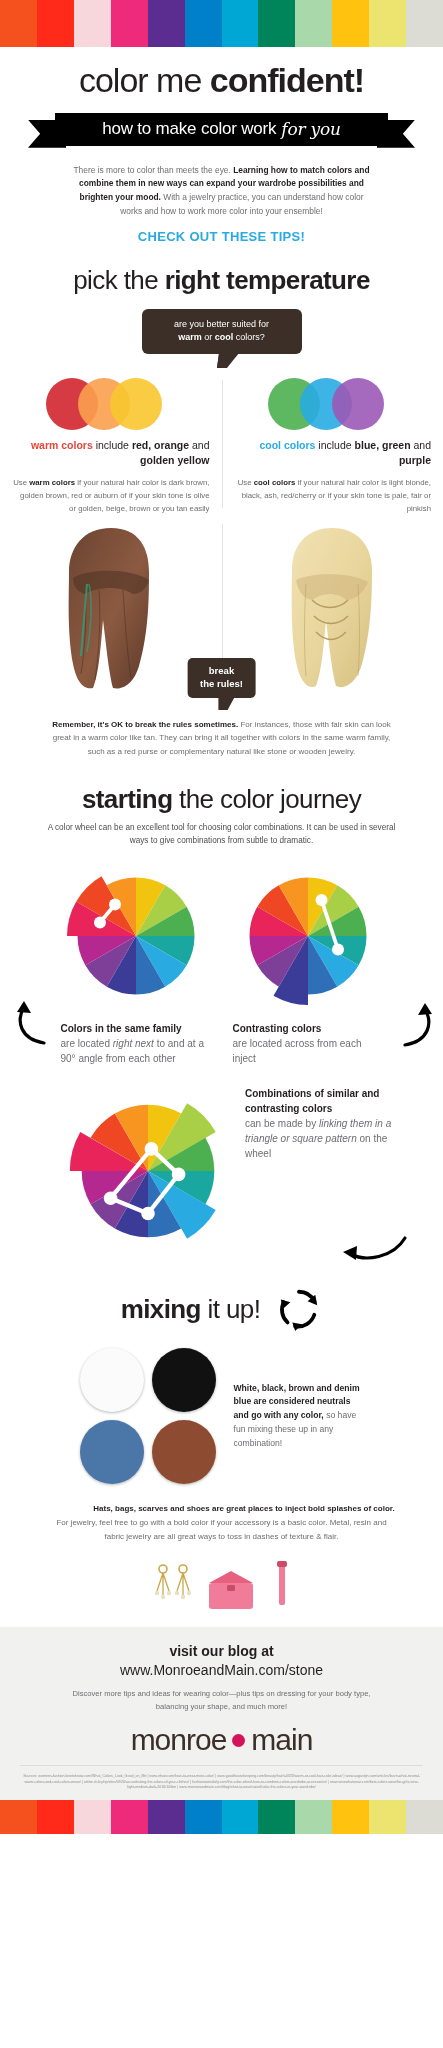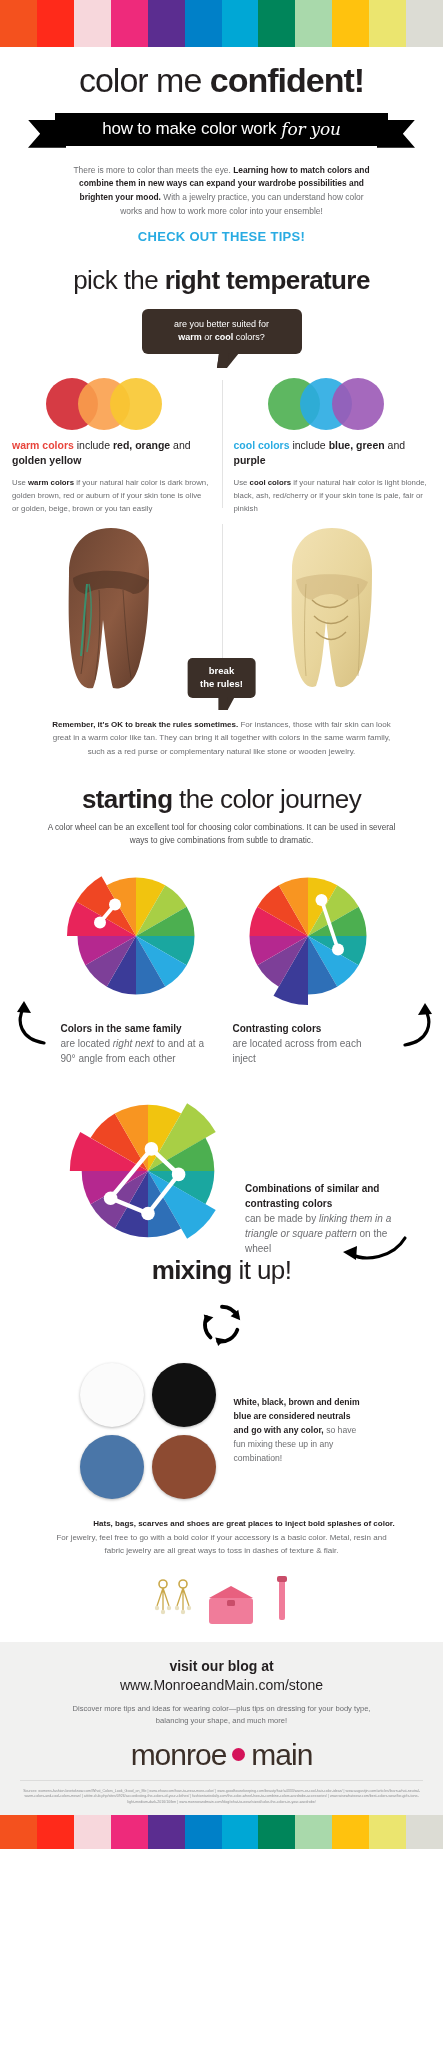--- a/index.html
+++ b/index.html
@@ -67,21 +67,21 @@
     border-top:15px solid #3b2f28; border-bottom:0;
     transform:skewX(-8deg);
   }
 
   
   .two-col { display:flex; margin-top:14px; position:relative; }
   .two-col:before {
     content:""; position:absolute; left:50%; top:8px; bottom:8px;
     width:1px; background:#e3e3e3;
   }
-  .col { flex:1 1 0; text-align:left; padding:0 12px; }
+  .col { flex:1 1 0; text-align:right; padding:0 12px; }
   .venn { height:62px; position:relative; }
   .venn i {
     position:absolute; top:6px; width:52px; height:52px; border-radius:50%;
     opacity:.9; display:block;
   }
   .venn i:nth-child(1){ left:34px; }
   .venn i:nth-child(2){ left:66px; }
   .venn i:nth-child(3){ left:98px; }
   .col-head { font-size:10.5px; line-height:1.45; color:#231f20; font-weight:700; margin-top:4px; }
   .col-head .lead { font-weight:400; }
@@ -331,21 +331,21 @@
     </div>
     <div class="cap" style="width:150px">
       <b>Contrasting colors</b><span> are located across from each inject</span>
     </div>
     <svg width="34" height="48" viewBox="0 0 34 48" style="position:absolute;right:8px;top:-22px">
       <path d="M4 46 C28 42 32 24 24 10" stroke="#000" stroke-width="3.2" fill="none" stroke-linecap="round"></path>
       <path d="M24 4 L31 15 L17 16 Z" fill="#000"></path>
     </svg>
   </div>
 
-  <div style="display:flex; align-items:flex-end; justify-content:center; gap:12px; margin-top:20px; position:relative;padding-left:15px;">
+  <div style="display:flex; align-items:flex-start; justify-content:center; gap:12px; margin-top:20px; position:relative;padding-left:15px;">
     <svg width="170" height="170" viewBox="0 0 200 200" id="wheel3">
         <path d="M 100 100 L 100 22 A 78 78 0 0 1 139 32.450018504813784 Z" fill="#f1c40f"></path>
         <path d="M 100 100 L 146 20.325662851831652 A 92 92 0 0 1 179.67433714816838 54.00000000000001 Z" fill="#a8cf45"></path>
         <path d="M 100 100 L 167.54998149518622 61.00000000000001 A 78 78 0 0 1 178 100 Z" fill="#4caf50"></path>
         <path d="M 100 100 L 178 100 A 78 78 0 0 1 167.54998149518622 139 Z" fill="#1aa7a0"></path>
         <path d="M 100 100 L 179.67433714816838 146 A 92 92 0 0 1 146 179.67433714816835 Z" fill="#29abe2"></path>
         <path d="M 100 100 L 139 167.54998149518622 A 78 78 0 0 1 100 178 Z" fill="#2e6fb7"></path>
         <path d="M 100 100 L 100 178 A 78 78 0 0 1 61.000000000000014 167.54998149518622 Z" fill="#3b3b98"></path>
         <path d="M 100 100 L 61.000000000000014 167.54998149518622 A 78 78 0 0 1 32.450018504813784 139 Z" fill="#7d3f98"></path>
         <path d="M 100 100 L 32.450018504813784 139 A 78 78 0 0 1 22 100.00000000000001 Z" fill="#b5288f"></path>
@@ -363,21 +363,21 @@
       </svg>
     <div class="cap" style="width:150px">
       <b>Combinations of similar and contrasting colors</b><span> can be made by </span><i>linking them in a triangle or square pattern</i><span> on the wheel</span>
     </div>
     <svg width="70" height="34" viewBox="0 0 70 34" style="position:absolute;right:34px;bottom:-10px">
       <path d="M66 6 C54 26 26 30 12 22" stroke="#000" stroke-width="3.2" fill="none" stroke-linecap="round"></path>
       <path d="M4 20 L18 14 L17 28 Z" fill="#000"></path>
     </svg>
   </div>
 
-  <div class="mix-title-row" style="flex-direction:column;">
+  <div class="mix-title-row" style="margin-top:30px;">
     <div class="sec-title">
       <b>mixing</b><span> it up!</span>
     </div>
     <svg width="46" height="46" viewBox="0 0 48 48">
       <path d="M24 6 A18 18 0 0 1 40 16" stroke="#000" stroke-width="4" fill="none" stroke-linecap="round"></path>
       <path d="M43 20 L33 16 L41 9 Z" fill="#000"></path>
       <path d="M40 30 A18 18 0 0 1 20 42" stroke="#000" stroke-width="4" fill="none" stroke-linecap="round"></path>
       <path d="M17 38 L27 40 L20 47 Z" fill="#000"></path>
       <path d="M12 38 A18 18 0 0 1 8 17" stroke="#000" stroke-width="4" fill="none" stroke-linecap="round"></path>
       <path d="M5 14 L15 17 L7 24 Z" fill="#000"></path>

